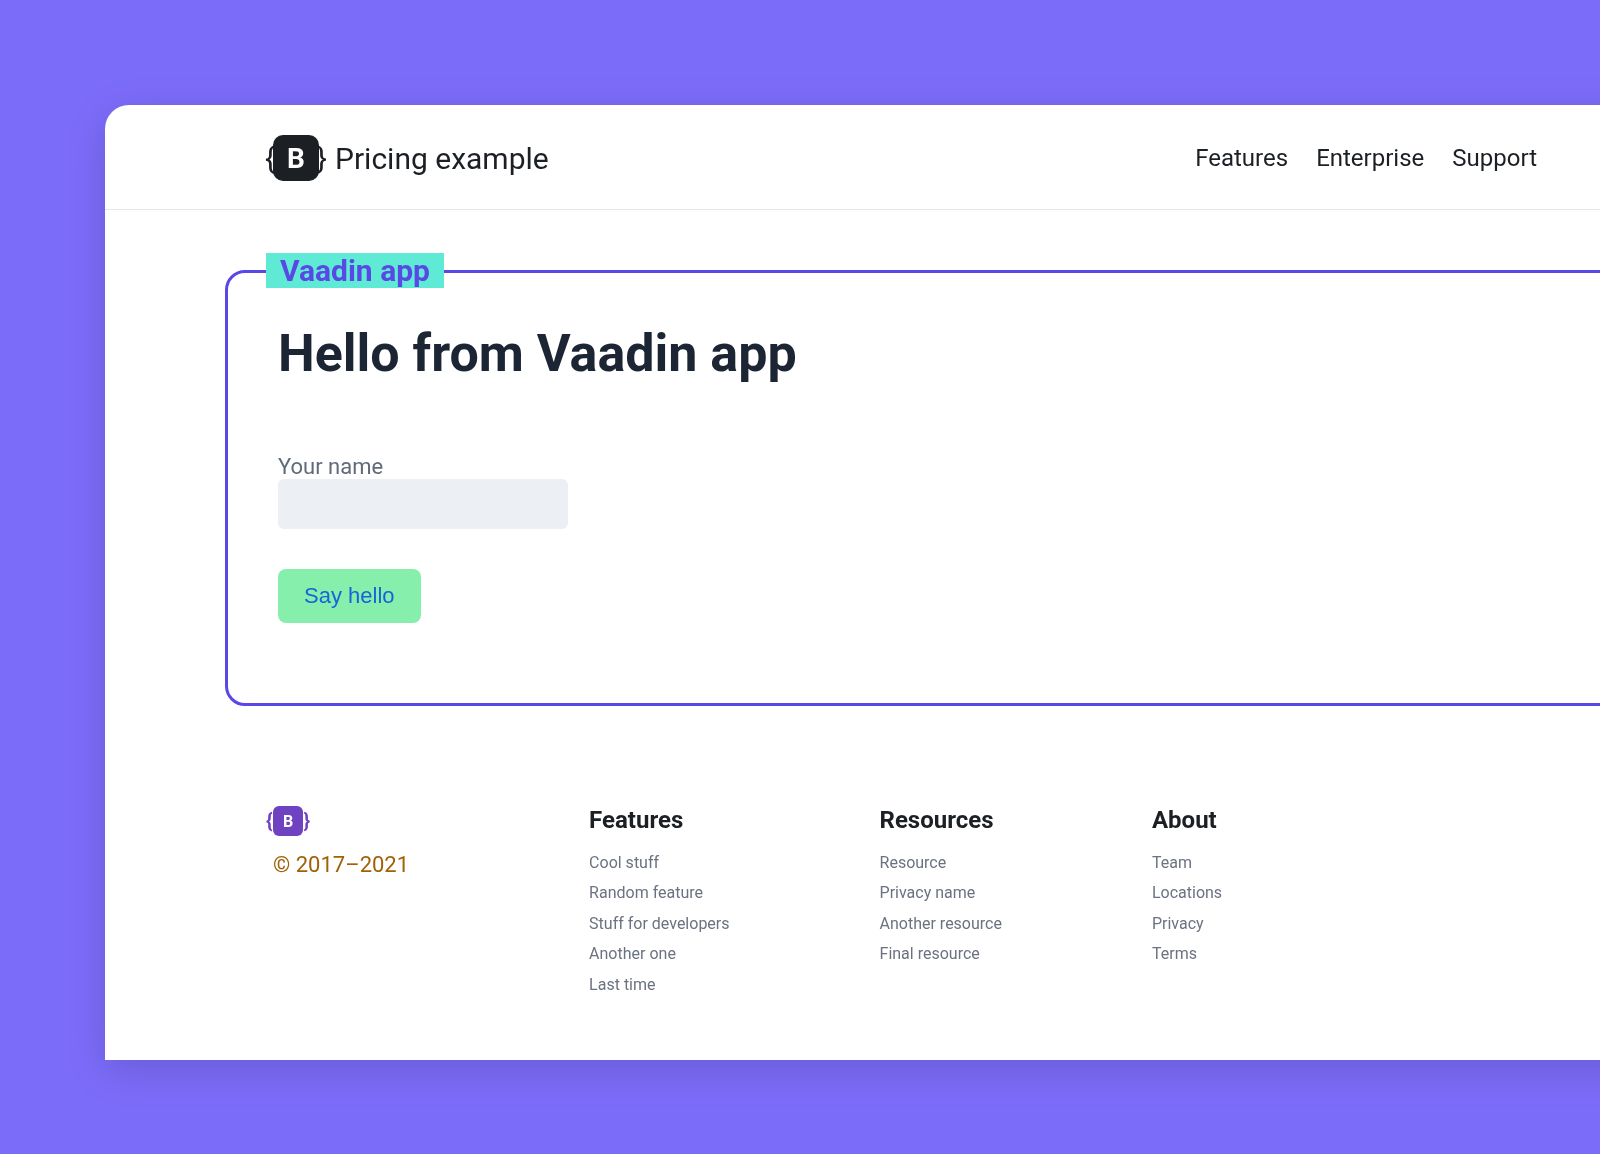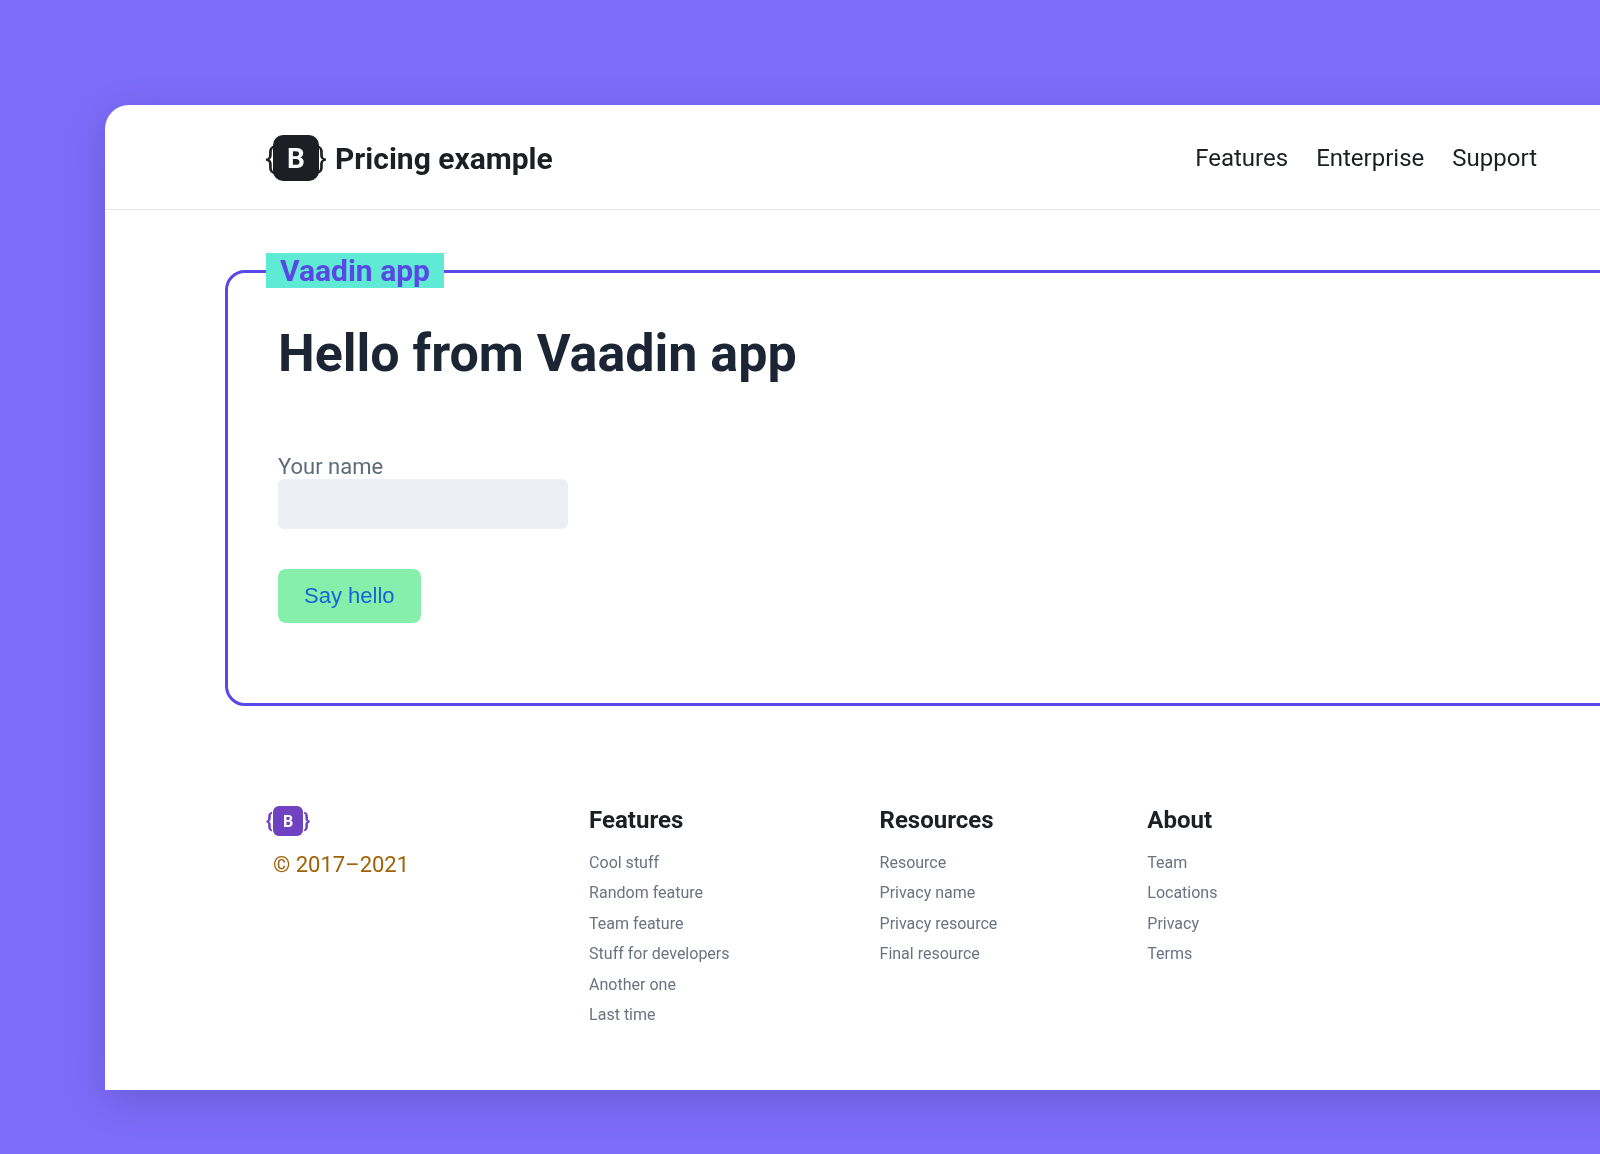--- a/index.html
+++ b/index.html
@@ -57,21 +57,21 @@
       content: "}";
       position: absolute;
       right: -8px;
       color: #1c2024;
       font-size: 30px;
       font-weight: 400;
     }
     .brand-title {
       font-size: 30px;
       color: #1c2024;
-      font-weight: 700;
+      font-weight: 400;
     }
     .nav {
       display: flex;
       gap: 28px;
     }
     .nav a {
       color: #1c2024;
       text-decoration: none;
       font-size: 24px;
       font-weight: 400;
@@ -215,30 +215,29 @@
       <div class="footer-logo">
         <span>B</span>
       </div>
       <div class="copyright">© 2017–2021</div>
     </div>
     <div class="footer-cols">
       <div class="footer-col">
         <h4>Features</h4>
         <a href="#">Cool stuff</a>
         <a href="#">Random feature</a>
-        <a href="#">Team feature</a>
         <a href="#">Stuff for developers</a>
         <a href="#">Another one</a>
         <a href="#">Last time</a>
       </div>
       <div class="footer-col">
         <h4>Resources</h4>
         <a href="#">Resource</a>
         <a href="#">Privacy name</a>
-        <a href="#">Privacy resource</a>
+        <a href="#">Another resource</a>
         <a href="#">Final resource</a>
       </div>
       <div class="footer-col">
         <h4>About</h4>
         <a href="#">Team</a>
         <a href="#">Locations</a>
         <a href="#">Privacy</a>
         <a href="#">Terms</a>
       </div>
     </div>

